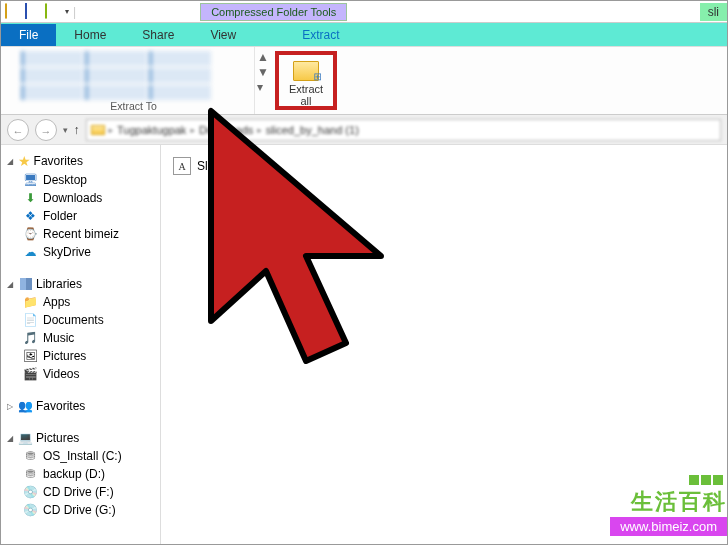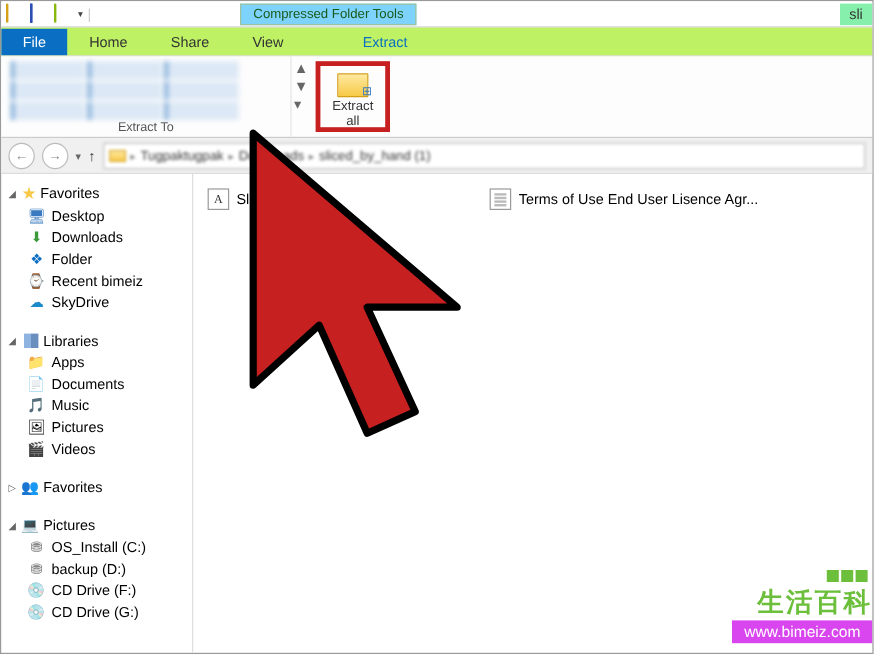--- a/index.html
+++ b/index.html
@@ -5,33 +5,33 @@
     * { margin: 0; padding: 0; box-sizing: border-box; font-family: "Segoe UI", Tahoma, sans-serif; font-size: 12px; }
     body { width: 728px; height: 545px; background: #fff; overflow: hidden; position: relative; border: 1px solid #999; }
     
     
     .titlebar { height: 22px; background: #fff; display: flex; align-items: center; border-bottom: 1px solid #ccc; }
     .quick-access { display: flex; align-items: center; padding: 0 4px; gap: 4px; }
     .qa-icon { width: 16px; height: 16px; display: inline-block; }
     .folder-mini { background: linear-gradient(#ffe9a0, #f7c948); border: 1px solid #d4a017; border-radius: 1px; width: 14px; height: 10px; margin-top: 3px; }
     .save-mini { background: #3a5fcd; width: 12px; height: 12px; margin-top: 2px; border: 1px solid #2a4fb0; }
     .dropdown-arrow { font-size: 8px; color: #444; }
-    .contextual-tab { margin-left: 120px; background: #7dd3fc; border: 1px solid #9cc49c; padding: 2px 10px; font-size: 11px; color: #1a5a1a; }
+    .contextual-tab { margin-left: 120px; background: #c4b5fd; border: 1px solid #9cc49c; padding: 2px 10px; font-size: 11px; color: #1a5a1a; }
     .title-right { margin-left: auto; background: #86efac; padding: 2px 8px; color: #333; }
 
     
-    .ribbon-tabs { height: 24px; background: #bef264; display: flex; align-items: flex-end; border-bottom: 1px solid #ddd; }
+    .ribbon-tabs { height: 24px; background: #5eead4; display: flex; align-items: flex-end; border-bottom: 1px solid #ddd; }
     .rtab { padding: 4px 18px; cursor: pointer; color: #333; display: flex; align-items: center; }
     .rtab.file { background: #0a6fc2; color: #fff; }
     .rtab.active { color: #0a6fc2; }
 
     
     .ribbon { height: 68px; background: #fdfdfd; border-bottom: 1px solid #ccc; display: flex; position: relative; }
     .ribbon-group { padding: 4px 8px; border-right: 1px solid #e5e5e5; display: flex; flex-direction: column; justify-content: space-between; }
-    .extract-to-group { width: 242px; }
+    .extract-to-group { width: 242px; margin-left: 12px; }
     .thumbs-grid { display: grid; grid-template-columns: repeat(3, 62px); grid-template-rows: repeat(3, 15px); gap: 2px; filter: blur(2px); }
     .thumb { background: #dce8f5; border-left: 3px solid #7aa8d6; font-size: 8px; color: #678; padding-left: 2px; }
     .group-label { font-size: 10.5px; color: #555; text-align: center; }
     .ribbon-scroll { display: flex; flex-direction: column; justify-content: flex-start; gap: 1px; padding: 3px 2px; font-size: 8px; color: #666; }
 
     .extract-all-wrap { border: 4px solid #c62020; padding: 2px; margin: 4px; }
     .extract-all-btn { display: flex; flex-direction: column; align-items: center; gap: 2px; padding: 4px 8px; cursor: pointer; }
     .folder-big { width: 26px; height: 20px; background: linear-gradient(#ffe9a0, #f7c948); border: 1px solid #d4a017; border-radius: 1px; position: relative; }
     .folder-big::after { content: "⊞"; position: absolute; right: -4px; bottom: -2px; font-size: 10px; color: #3a7ac0; }
     .extract-all-btn span { font-size: 11px; color: #333; text-align: center; line-height: 1.1; }
@@ -242,24 +242,20 @@
           <span>CD Drive (G:)</span>
         </div>
     </div>
   </div>
 
   <div class="content">
     <div class="file-item">
       <span class="file-icon-font">A</span>
       <span>Sliced by Ha</span>
     </div>
-    <div class="file-item" style="margin-left:120px">
-      <span class="file-icon-txt"></span>
-      <span>Terms of Use End User Lisence Agr...</span>
-    </div>
   </div>
 </div>
 
 <svg class="big-cursor" viewBox="0 0 220 280">
   <path d="M 20 10 L 20 220 L 75 170 L 115 260 L 155 242 L 115 155 L 190 155 Z" fill="#c62020" stroke="#000" stroke-width="6" stroke-linejoin="round"></path>
 </svg>
 
 <div class="watermark">
   <div class="wm-deco">
     <span class="wm-box"></span><span class="wm-box"></span><span class="wm-box"></span>

